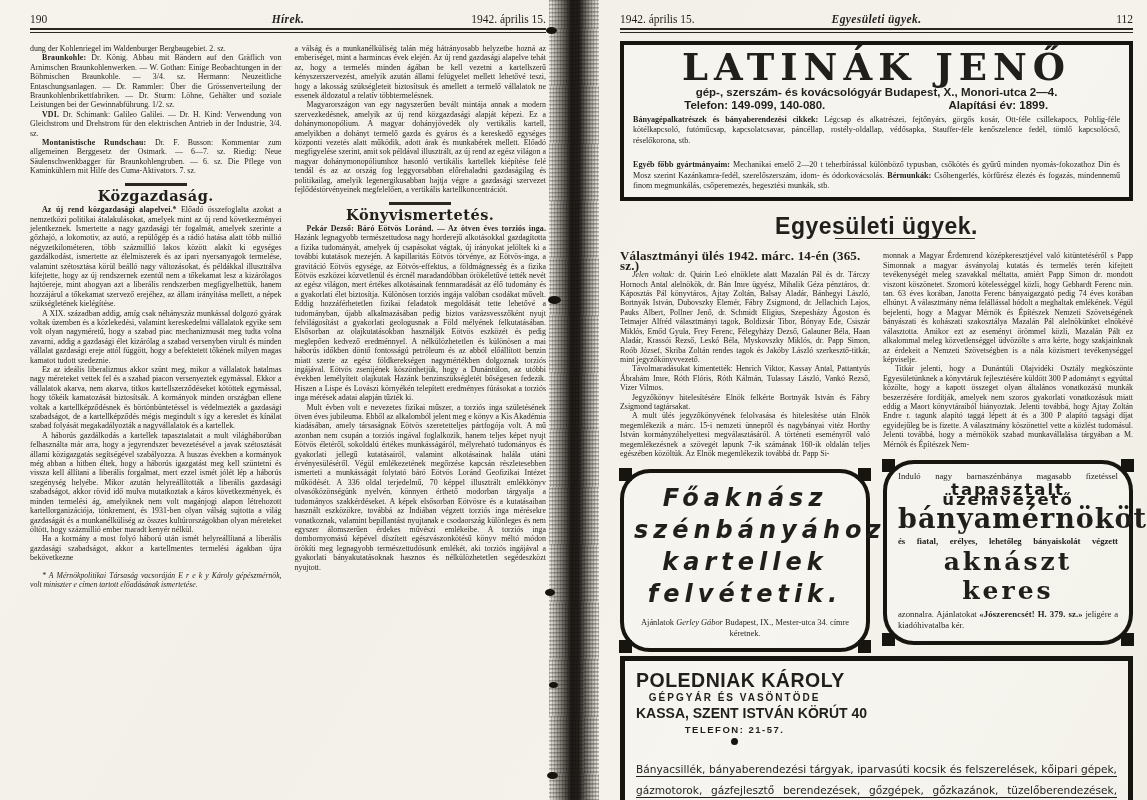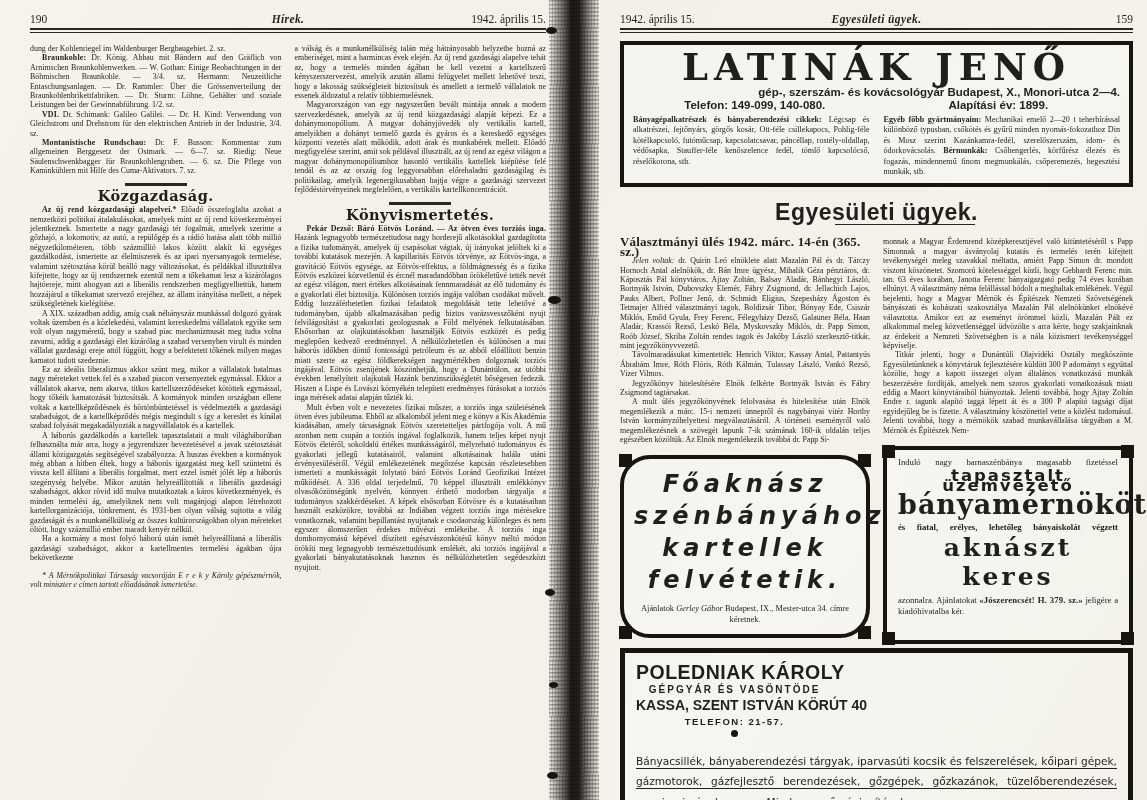--- a/index.html
+++ b/index.html
@@ -32,43 +32,43 @@
     background:
       repeating-linear-gradient(179deg, rgba(12,10,8,.28) 0 1px, rgba(12,10,8,0) 2px 4px),
       repeating-linear-gradient(91deg, rgba(12,10,8,.18) 0 1px, rgba(12,10,8,0) 1px 3px),
       linear-gradient(90deg, rgba(35,30,24,0) 0%, rgba(35,30,24,.45) 20%,
         rgba(16,13,10,.94) 44%, rgba(16,13,10,.92) 60%, rgba(35,30,24,.4) 82%, rgba(35,30,24,0) 100%);}
   .speck{position:absolute;background:#17140f;border-radius:50%;}
   
   .latinak{border:4px solid #17150f;margin-top:8px;padding:3px 9px 6px;background:rgba(255,255,255,.25);}
   .latinak-title{text-align:center;font-family:"DejaVu Serif", serif;font-weight:bold;
                  font-size:37px;line-height:38px;letter-spacing:6px;white-space:nowrap;}
-  .latinak-sub{text-align:right;font-weight:bold;font-size:11.5px;line-height:13px;
+  .latinak-sub{text-align:center;font-weight:bold;font-size:11.5px;line-height:13px;
                font-family:"Liberation Sans", sans-serif;}
   .latinak-row{display:flex;font-weight:bold;font-size:11.5px;line-height:13px;
                font-family:"Liberation Sans", sans-serif;}
   .latinak-row span{flex:1;text-align:center;}
-  .latinak-cols{display:flex;gap:14px;margin-top:3px;}
+  .latinak-cols{display:flex;gap:14px;margin-top:3px;flex-direction:column;}
   .latinak-col{flex:1;min-width:0;font-size:8.1px;line-height:10.4px;text-align:justify;}
   
   .assoc-head{text-align:center;font-size:23px;font-weight:bold;margin:12px 0 8px;
               font-family:"Liberation Sans", sans-serif;letter-spacing:.5px;position:relative;}
   .assoc-head::after{content:"";position:absolute;left:50%;transform:translateX(-30%);
               bottom:1px;width:140px;height:1.5px;background:#2a2723;}
   .meeting-head{font-weight:bold;font-size:13px;margin:0 0 4px;text-indent:0 !important;
                 text-align:left;letter-spacing:.2px;}
   
   .ad{border:4px solid #17150f;position:relative;margin-top:11px;background:rgba(255,255,255,.25);}
   .corner{position:absolute;width:13px;height:13px;background:#17150f;}
   .c1{left:-5px;top:-5px;} .c2{right:-5px;top:-5px;} .c3{left:-5px;bottom:-5px;} .c4{right:-5px;bottom:-5px;}
   .foak{padding:9px 10px 9px;text-align:center;border-radius:30px;}
   .foak-line{font-family:"DejaVu Sans", sans-serif;font-weight:bold;font-style:italic;
              font-size:24px;line-height:32px;letter-spacing:5px;white-space:nowrap;}
   .foak-note{font-size:8.4px;line-height:11px;margin-top:7px;text-align:center;}
-  .bm{padding:8px 11px 22px;}
+  .bm{padding:8px 11px 9px;border-radius:31px;}
   .bm1{font-size:8.7px;text-align:justify;text-align-last:justify;}
   .bm2{font-family:"DejaVu Sans", sans-serif;font-weight:bold;
        font-size:16.5px;text-align:center;letter-spacing:2px;margin-top:4px;}
   .bm3{font-family:"DejaVu Serif", serif;font-weight:bold;font-size:27px;line-height:30px;
        text-align:center;letter-spacing:1px;}
   .bm4{font-size:8.7px;text-align:justify;text-align-last:justify;margin-top:3px;font-weight:bold;}
   .bm5{font-family:"DejaVu Serif", serif;font-weight:bold;font-size:25px;line-height:29px;
        text-align:center;letter-spacing:3px;}
   .bm6{font-size:8.7px;line-height:11.5px;text-align:justify;margin-top:4px;}
   
@@ -128,21 +128,21 @@
   <div class="speck" style="left:546px;top:27px;width:11px;height:7px;"></div>
   <div class="speck" style="left:548px;top:296px;width:13px;height:8px;"></div>
   <div class="speck" style="left:545px;top:589px;width:10px;height:7px;"></div>
   <div class="speck" style="left:549px;top:682px;width:9px;height:6px;"></div>
   <div class="speck" style="left:547px;top:772px;width:11px;height:7px;"></div>
 
   <section class="page page-right">
     <header class="page-head">
       <span class="hp">1942. április 15.</span>
       <span class="ht">Egyesületi ügyek.</span>
-      <span class="hp r">159</span>
+      <span class="hp r">112</span>
     </header>
     <div class="head-rule"></div>
 
     <div class="latinak">
       <div class="latinak-title">LATINÁK JENŐ</div>
       <div class="latinak-sub">gép-, szerszám- és kovácsológyár Budapest, X., Monori-utca 2—4.</div>
       <div class="latinak-row">
         <span>Telefon: 149-099, 140-080.</span>
         <span>Alapítási év: 1899.</span>
       </div>

